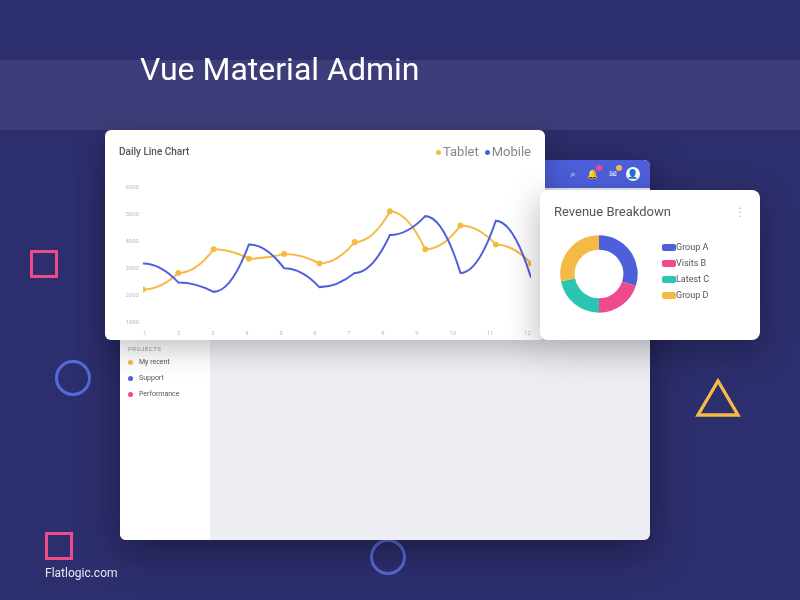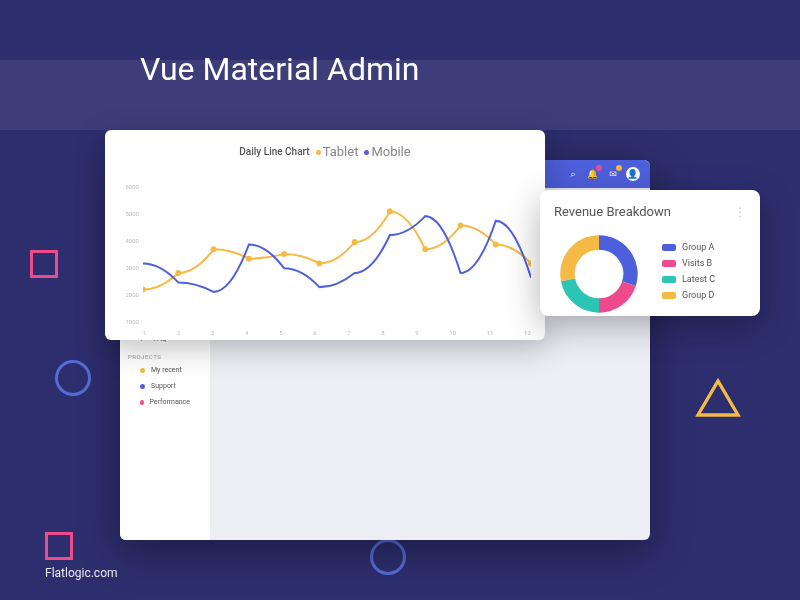--- a/index.html
+++ b/index.html
@@ -18,21 +18,21 @@
 
 .app-window{position:absolute;top:160px;left:120px;width:530px;height:380px;background:#eceef4;border-radius:6px;box-shadow:0 10px 40px rgba(0,0,0,0.4);overflow:hidden}
 .app-header{height:28px;background:#4e5fdb;display:flex;align-items:center;padding:0 10px;color:#fff}
 .app-header .back{font-size:12px;margin-right:8px}
 .app-header .app-title{font-size:9px;flex:1}
 .app-header .hicon{width:14px;height:14px;border-radius:50%;margin-left:6px;position:relative;display:flex;align-items:center;justify-content:center;font-size:9px}
 .badge-dot{position:absolute;top:-2px;right:-2px;width:6px;height:6px;border-radius:50%}
 
 .app-body{display:flex;height:calc(100% - 28px)}
 .sidebar{width:90px;background:#fff;padding:8px 0;font-size:7px}
-.side-item{display:flex;align-items:center;padding:4px 20px;color:#555;gap:6px}
+.side-item{display:flex;align-items:center;padding:4px 8px;color:#555;gap:6px}
 .side-item.active{color:#4e5fdb;font-weight:600}
 .side-section{font-size:6px;color:#999;padding:6px 8px 2px;letter-spacing:0.5px}
 .side-icon{width:8px;height:8px;display:inline-block}
 .proj-dot{width:5px;height:5px;border-radius:50%;display:inline-block}
 
 .main{flex:1;padding:10px 14px;position:relative}
 .main-head{display:flex;justify-content:space-between;align-items:center;margin-bottom:10px}
 .main-title{font-size:14px;color:#888;font-weight:400}
 .latest-btn{background:#ef4a8b;color:#fff;font-size:6px;padding:3px 8px;border-radius:3px}
 
@@ -45,37 +45,37 @@
 .stats-row{display:flex;gap:10px;margin-top:6px;font-size:5.5px;color:#888}
 .stats-row .stat b{display:block;font-size:7px;color:#333;font-weight:600}
 .perf-dots{font-size:6px;color:#888;margin-bottom:4px}
 .perf-dots .d{width:4px;height:4px;border-radius:50%;display:inline-block;margin-right:2px;vertical-align:middle}
 .perf-bar{height:3px;background:#eee;border-radius:2px;margin:3px 0;overflow:hidden}
 .perf-bar span{display:block;height:100%}
 .server-row{display:flex;align-items:center;gap:4px;font-size:5px;color:#888;margin-bottom:3px}
 .mini-area{width:40px;height:12px}
 
 .chart-card{position:absolute;top:130px;left:105px;width:440px;height:210px;background:#fff;border-radius:6px;box-shadow:0 8px 30px rgba(0,0,0,0.25);padding:14px}
-.chart-head{display:flex;justify-content:center;align-items:center;margin-bottom:24px}
+.chart-head{display:flex;justify-content:space-between;align-items:center;margin-bottom:24px}
 .chart-title{font-size:10px;color:#555;font-weight:500}
 .chart-legend{font-size:13px;color:#888}
 .chart-legend .ld{width:5px;height:5px;border-radius:50%;display:inline-block;margin:0 2px 0 6px;vertical-align:middle}
 .chart-area{position:relative;height:160px}
 .yaxis{position:absolute;left:0;top:0;bottom:18px;width:24px;display:flex;flex-direction:column;justify-content:space-between;font-size:6px;color:#bbb;text-align:right;padding-right:4px}
 .xaxis{position:absolute;left:24px;right:0;bottom:0;height:14px;display:flex;justify-content:space-between;font-size:6px;color:#bbb}
 .plot{position:absolute;left:24px;right:0;top:0;bottom:18px}
 
-.revenue-card{position:absolute;top:190px;right:40px;width:220px;height:126px;background:#fff;border-radius:8px;box-shadow:0 10px 35px rgba(0,0,0,0.3);padding:14px}
+.revenue-card{position:absolute;top:190px;right:40px;width:220px;height:150px;background:#fff;border-radius:8px;box-shadow:0 10px 35px rgba(0,0,0,0.3);padding:14px}
 .rev-head{display:flex;justify-content:space-between;align-items:center;margin-bottom:10px}
 .rev-title{font-size:13px;color:#555;font-weight:400}
 .rev-dots{color:#bbb;font-size:12px}
 .rev-body{display:flex;align-items:center;gap:18px}
 .donut{width:90px;height:90px}
 .rev-legend{font-size:9px;color:#555}
-.rev-legend div{display:flex;align-items:center;gap:6px;margin-bottom:6px}
+.rev-legend div{display:flex;align-items:center;gap:0;margin-bottom:6px}
 .rev-legend .sw{width:14px;height:7px;border-radius:2px}
 </style>
 </head>
 <body>
 
 <div class="banner"></div>
 <div class="title-block">
   <div class="title-line1">Vue Material Admin</div>
 </div>
 <div class="footer-brand">Flatlogic.com</div>

